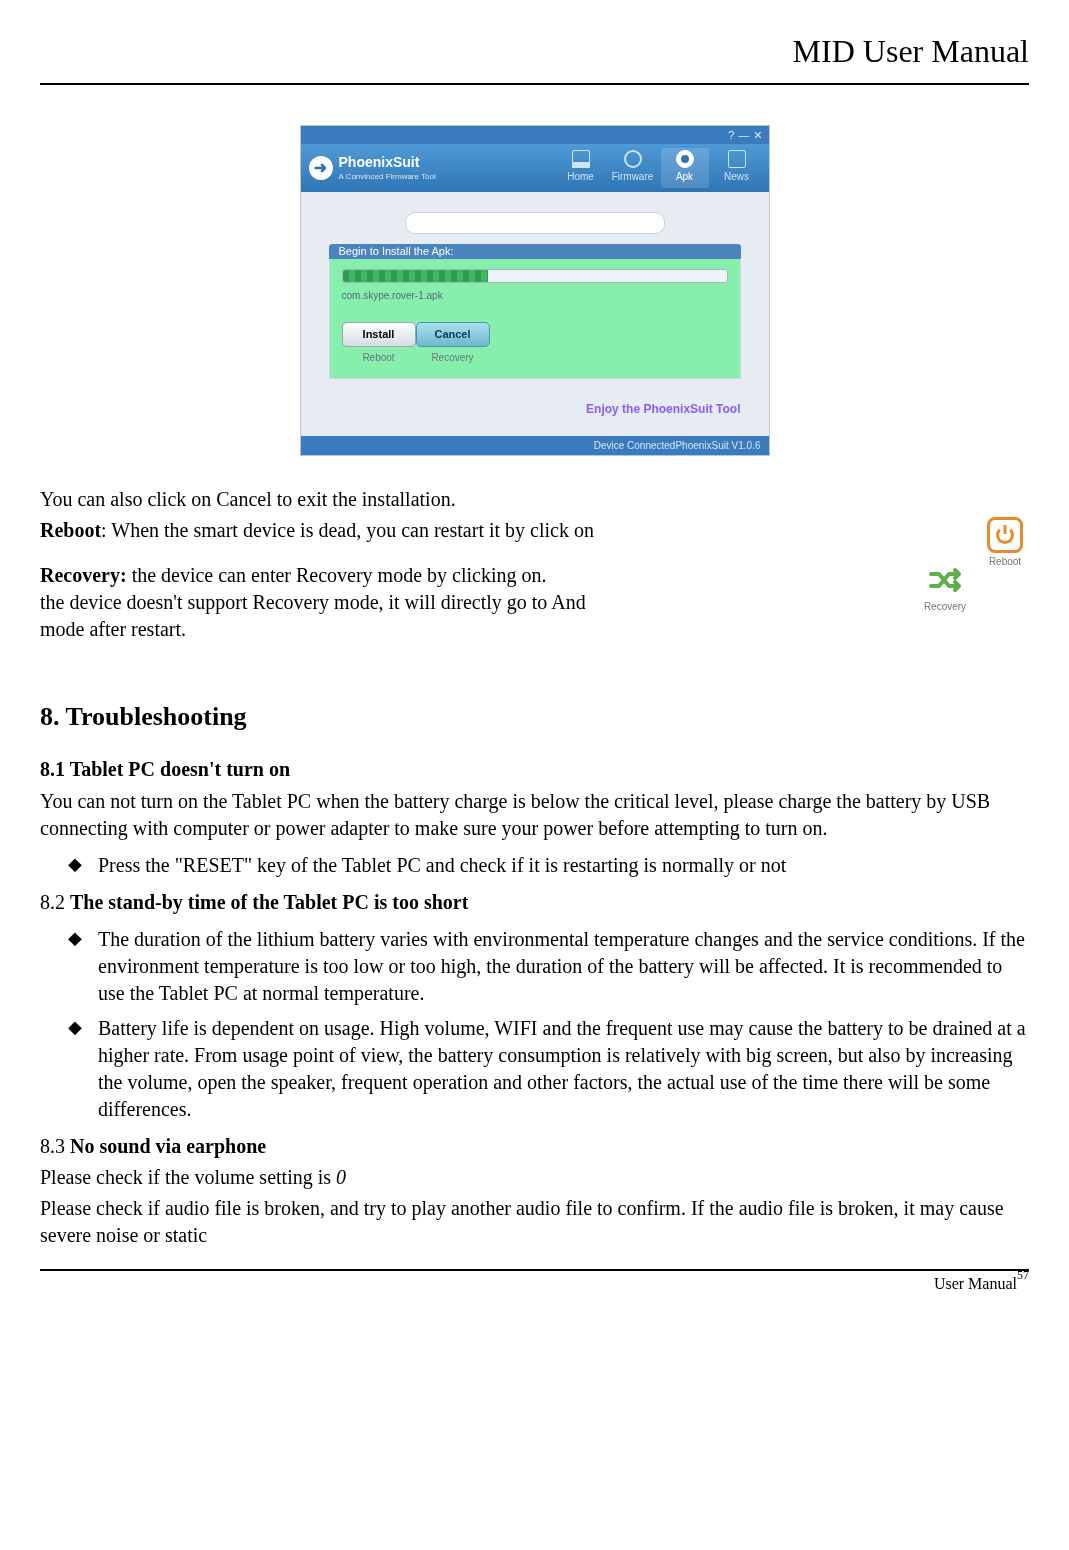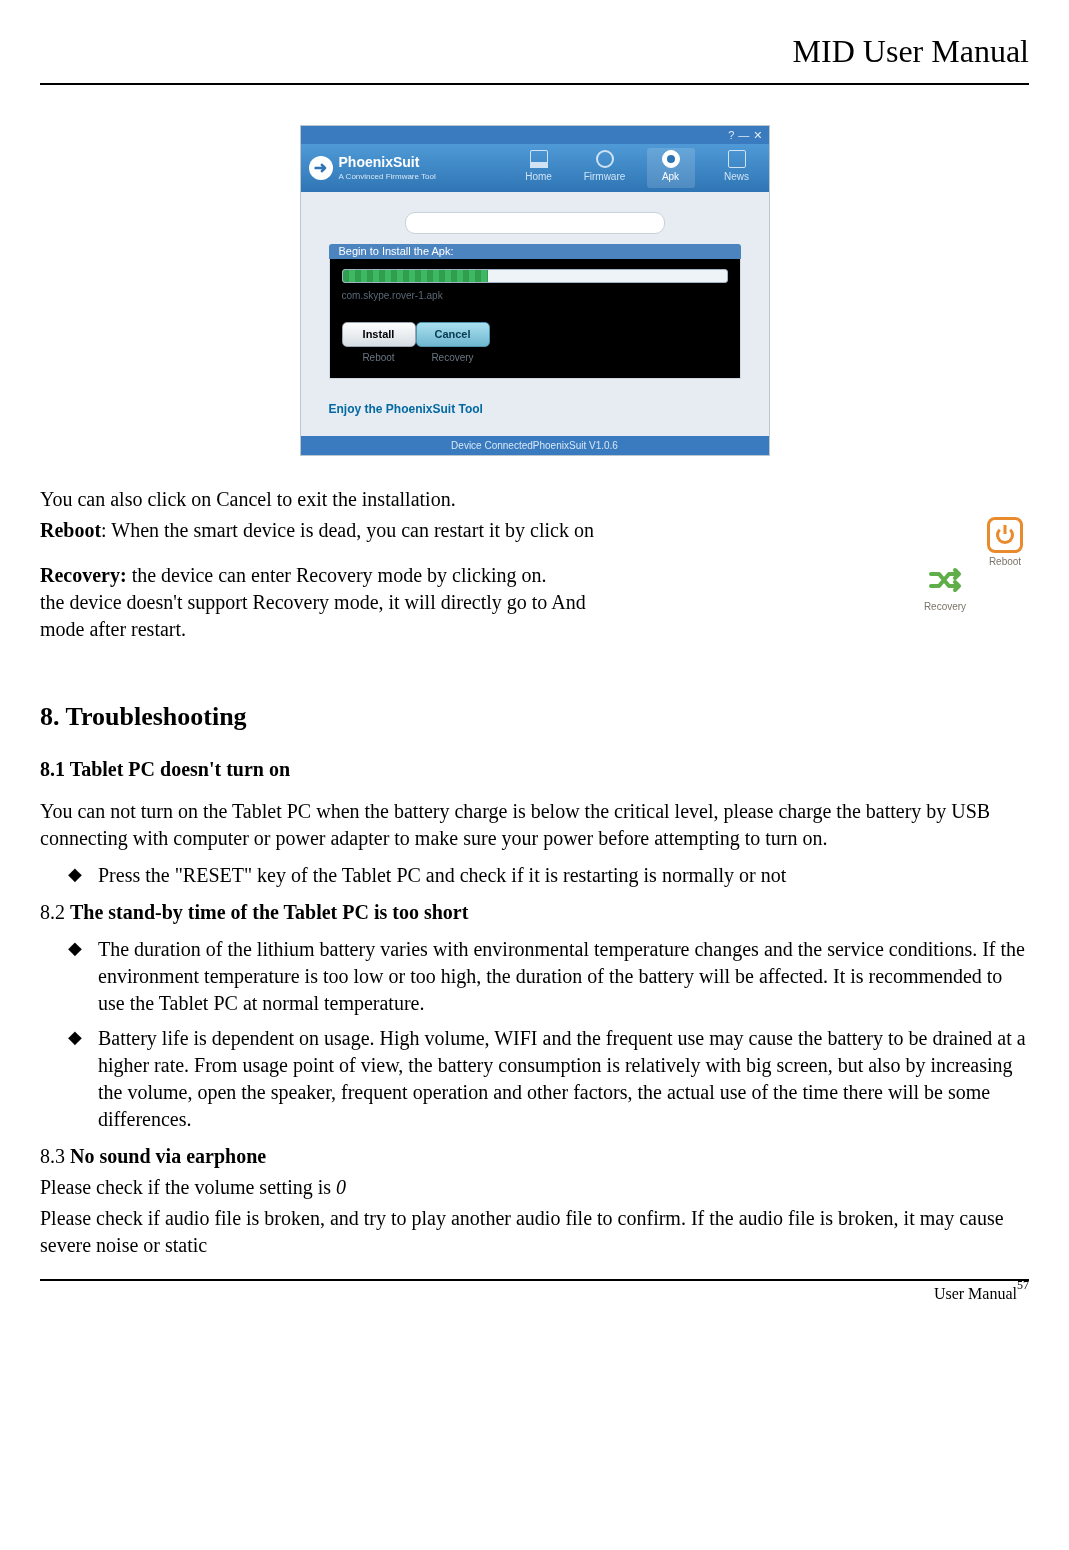--- a/index.html
+++ b/index.html
@@ -51,21 +51,21 @@
     gap: 6px;
   }
   .logo-circ {
     width: 24px; height: 24px; border-radius: 50%;
     background: #fff; display: flex; align-items: center; justify-content: center;
     color: #2f75b5; font-weight: bold; font-size: 16px;
   }
   .brand { color: #fff; }
   .brand-name { font-weight: bold; font-size: 14px; }
   .brand-sub { font-size: 8px; opacity: .8; }
-  .nav-items { display: flex; margin-left: auto; gap: 18px; }
+  .nav-items { display: flex; margin-left: auto; gap: 4px; }
   .nav-item {
     color: #cfe3f5; font-size: 10px; text-align: center;
     width: 48px; padding: 2px 0 4px;
     border-radius: 3px;
   }
   .nav-item.active { background: rgba(255,255,255,.15); color: #fff; }
   .nav-ico {
     display: block; margin: 0 auto 2px; width: 18px; height: 18px;
     border: 1.5px solid currentColor; border-radius: 4px;
   }
@@ -81,21 +81,21 @@
   .path-pill {
     display: block; width: 260px; height: 22px;
     background: #fff; border: 1px solid #c9d2da; border-radius: 10px;
     margin: 0 auto 10px;
   }
   .install-row {
     background: #4b84bf; color: #fff; font-size: 11px;
     padding: 0 10px; border-radius: 3px 3px 0 0;
   }
   .progress-panel {
-    background: #000000; border: 1px solid #cfd8e0;
+    background: #86efac; border: 1px solid #cfd8e0;
     border-top: none; padding: 10px 12px 14px;
   }
   .progress-bar {
     height: 14px; border: 1px solid #9fb3c5; border-radius: 3px;
     background: #eef3f7; overflow: hidden;
   }
   .progress-fill {
     width: 38%; height: 100%;
     background: repeating-linear-gradient(90deg,#2f9e4e 0 6px,#3fb863 6px 12px);
   }
@@ -107,25 +107,25 @@
     font-size: 11px; font-weight: bold;
     border: 1px solid #9aa7b2; border-radius: 5px;
     background: linear-gradient(#fdfefe,#d6dde3);
   }
   .app-btn.cancel {
     background: linear-gradient(#a9e0ef,#6fb7cf); color: #063a52;
     border-color: #4f93ad;
   }
   .btn-sub { font-size: 10px; color: #6a7682; margin-top: 4px; }
   .app-tagline {
-    text-align: left; color: #0369a1; font-weight: bold;
+    text-align: right; color: #8b5cf6; font-weight: bold;
     font-size: 12px; margin-top: 22px;
   }
   .app-statusbar {
-    display: flex; justify-content: center;
+    display: flex; justify-content: flex-end;
     background: #3a7bbf; color: #d7e7f6; font-size: 10px;
     padding: 3px 8px;
   }
 
   .para { margin: 4px 0; }
   .inline-icon-box {
     display: inline-block; vertical-align: middle;
     width: 48px; text-align: center; font-family: Arial, sans-serif;
     font-size: 10px; color: #7a7368;
   }
@@ -147,21 +147,21 @@
   }
   .ic-recovery svg { width: 100%; height: 100%; }
 
   .float-right { float: right; margin-left: 12px; }
   .clear { clear: both; }
 
   h2.section {
     font-size: 26px; font-weight: bold; margin: 52px 0 22px;
   }
   h3.sub {
-    font-size: 20px; font-weight: bold; margin: 6px 0 15px;
+    font-size: 20px; font-weight: bold; margin: 6px 0 5px;
   }
   .sub-inline { font-weight: bold; text-align: center; }
   ul.diamond { list-style: none; padding-left: 58px; margin: 10px 0; }
   ul.diamond > li { position: relative; margin: 8px 0; }
   ul.diamond > li::before {
     content: "◆"; position: absolute; left: -30px; top: 0; font-size: 18px;
   }
 
   .footer-rule {
     border: none; border-top: 2px solid #000; margin-top: 20px;

